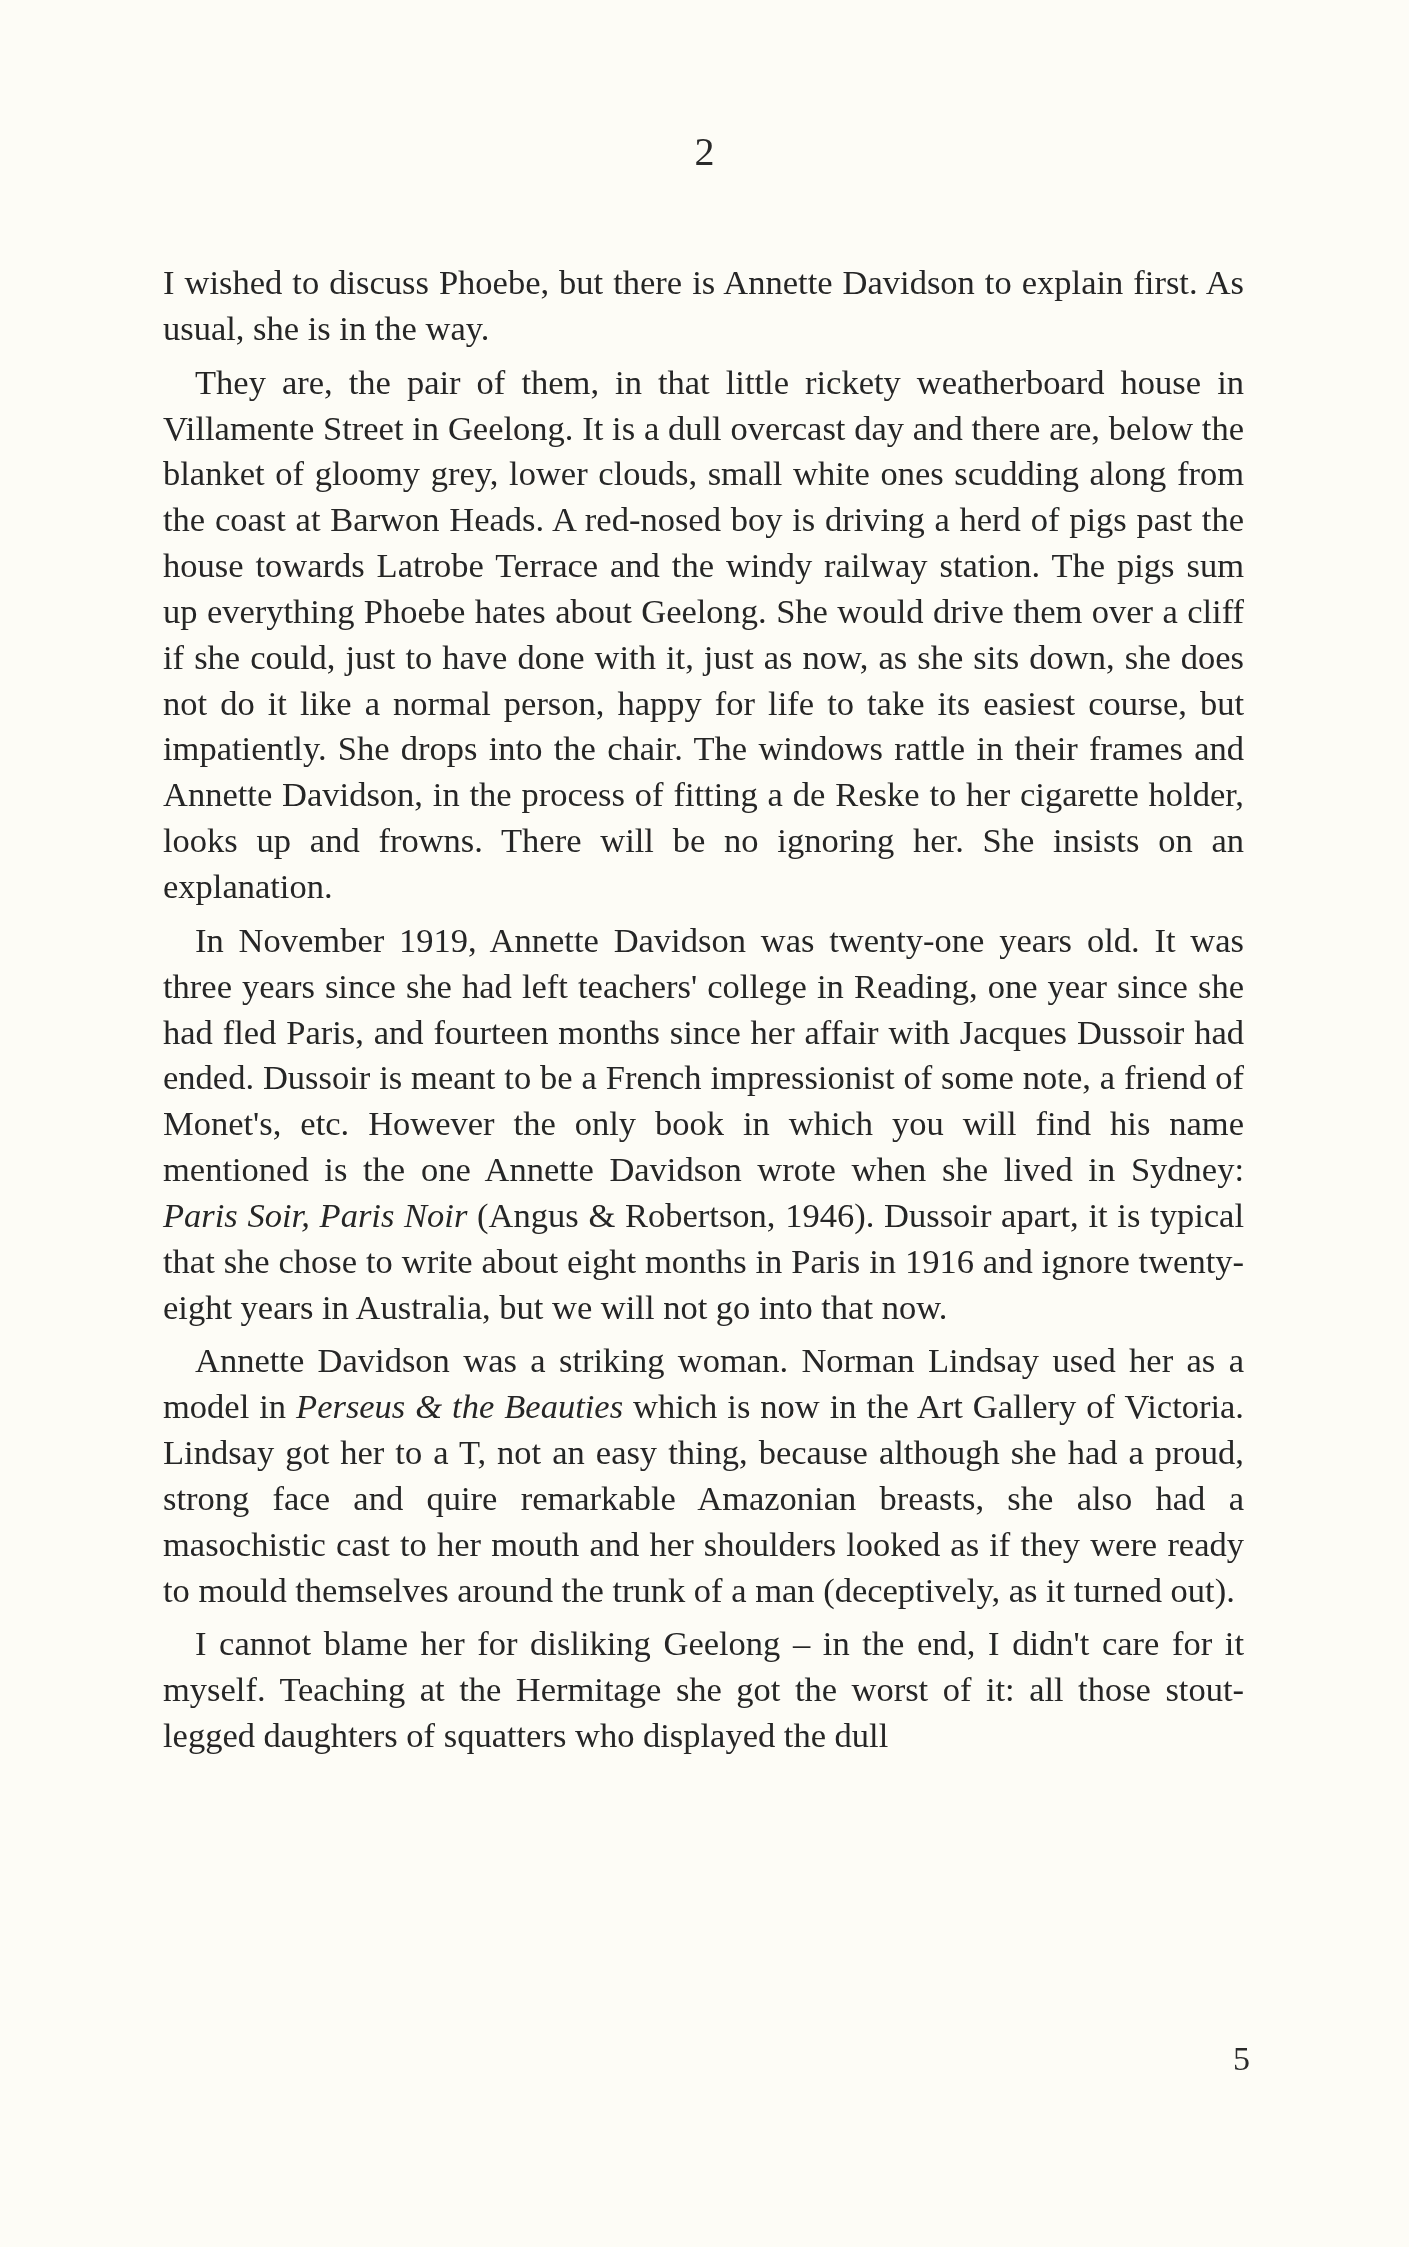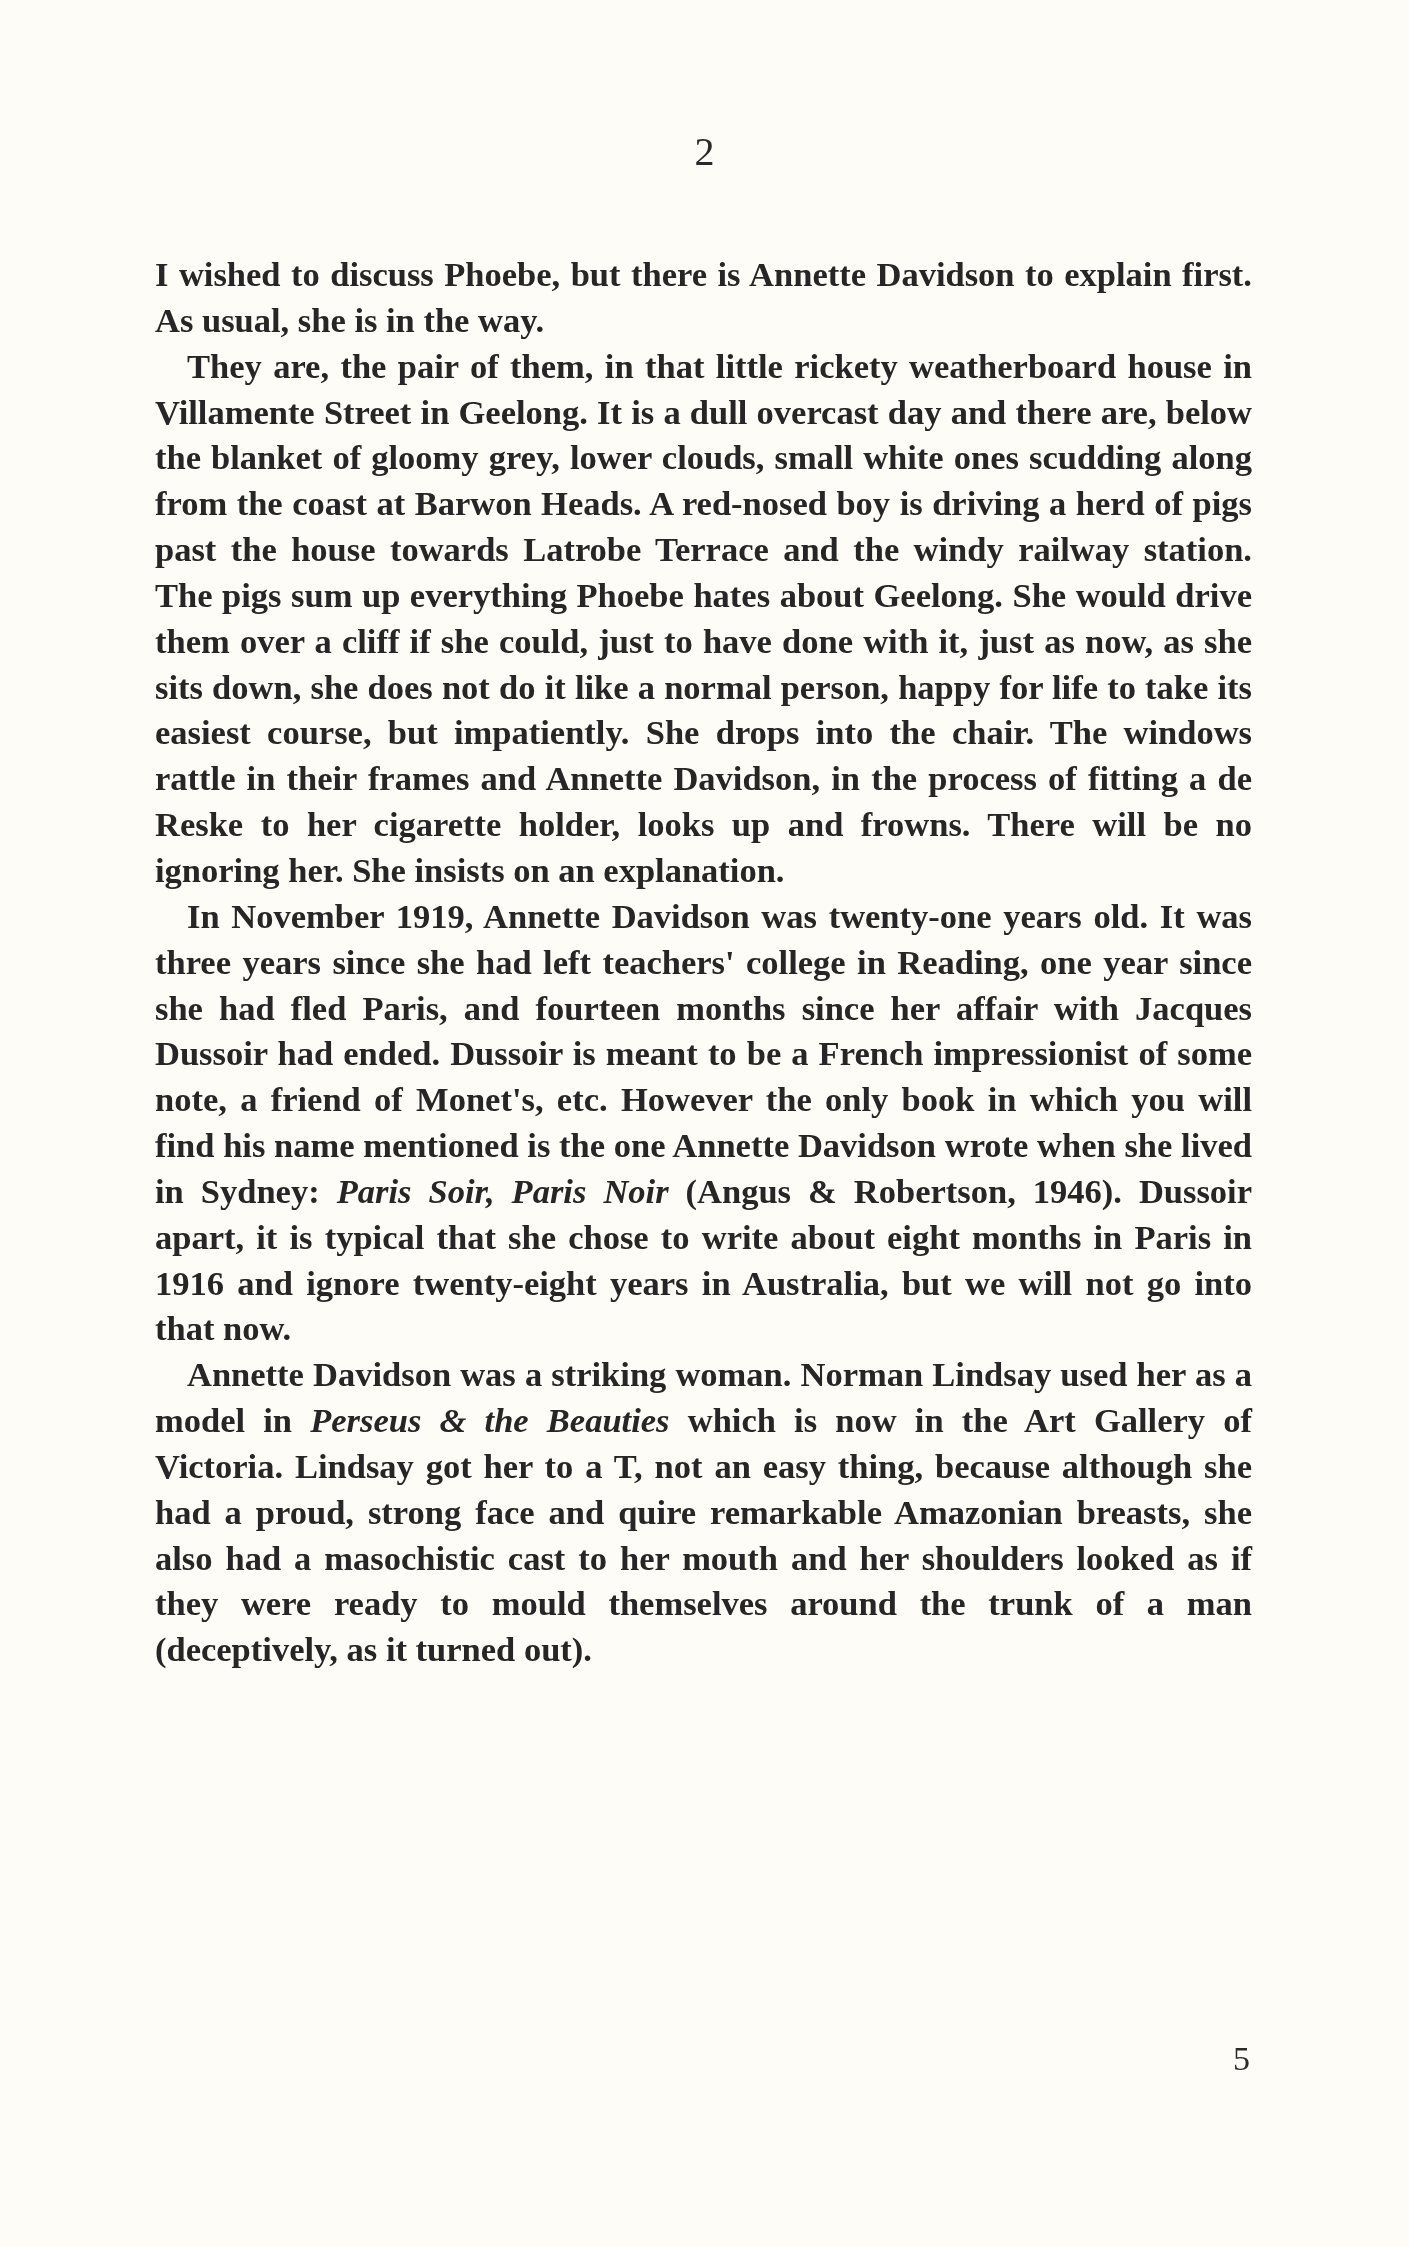--- a/index.html
+++ b/index.html
@@ -2,31 +2,32 @@
 <html><head>
 <meta charset="utf-8">
 <style>
   html, body { margin:0; padding:0; }
   body { width:1409px; height:2247px; background:#fdfcf6; position:relative; overflow:hidden; }
   .page { position:absolute; left:0; top:0; width:1409px; height:2247px; background:#fdfcf6; }
   .chapter-num { position:absolute; top:128px; left:0; width:1409px; text-align:center;
     font-family:"Liberation Serif", serif; font-size:40px; color:#2a2a2a; }
   .body-text { position:absolute; left:155px; top:252px; width:1097px;
     font-family:"Liberation Serif", serif; font-size:34.5px; line-height:45.85px; color:#262626; }
-  .body-text p { margin:0; text-align:justify; text-indent:32px; hyphens:none;font-weight:bold; }
+  .body-text p { margin:8px; text-align:justify; text-indent:32px; hyphens:none; }
   .body-text p.first { text-indent:0; }
   .body-text em { font-style:italic; }
   .folio { position:absolute; top:2040px; left:1190px; width:60px; text-align:right;
     font-family:"Liberation Serif", serif; font-size:34px; color:#2a2a2a; }
 </style>
 </head>
 <body>
 
 <div class="page">
   <div class="chapter-num">2</div>
   <div class="body-text" id="body-text">
       <p class="first"><span>I wished to discuss Phoebe, but there is Annette Davidson to explain first. As usual, she is in the way.</span></p>
       <p><span>They are, the pair of them, in that little rickety weatherboard house in Villamente Street in Geelong. It is a dull overcast day and there are, below the blanket of gloomy grey, lower clouds, small white ones scudding along from the coast at Barwon Heads. A red-nosed boy is driving a herd of pigs past the house towards Latrobe Terrace and the windy railway station. The pigs sum up everything Phoebe hates about Geelong. She would drive them over a cliff if she could, just to have done with it, just as now, as she sits down, she does not do it like a normal person, happy for life to take its easiest course, but impatiently. She drops into the chair. The windows rattle in their frames and Annette Davidson, in the process of fitting a de Reske to her cigarette holder, looks up and frowns. There will be no ignoring her. She insists on an explanation.</span></p>
       <p><span>In November 1919, Annette Davidson was twenty-one years old. It was three years since she had left teachers' college in Reading, one year since she had fled Paris, and fourteen months since her affair with Jacques Dussoir had ended. Dussoir is meant to be a French impressionist of some note, a friend of Monet's, etc. However the only book in which you will find his name mentioned is the one Annette Davidson wrote when she lived in Sydney: </span><em>Paris Soir, Paris Noir</em><span> (Angus &amp; Robertson, 1946). Dussoir apart, it is typical that she chose to write about eight months in Paris in 1916 and ignore twenty-eight years in Australia, but we will not go into that now.</span></p>
       <p><span>Annette Davidson was a striking woman. Norman Lindsay used her as a model in </span><em>Perseus &amp; the Beauties</em><span> which is now in the Art Gallery of Victoria. Lindsay got her to a T, not an easy thing, because although she had a proud, strong face and quire remarkable Amazonian breasts, she also had a masochistic cast to her mouth and her shoulders looked as if they were ready to mould themselves around the trunk of a man (deceptively, as it turned out).</span></p>
+      <p><span>I cannot blame her for disliking Geelong – in the end, I didn't care for it myself. Teaching at the Hermitage she got the worst of it: all those stout-legged daughters of squatters who displayed the dull</span></p>
     </div>
   <div class="folio">5</div>
 </div>
 
 </body></html>

